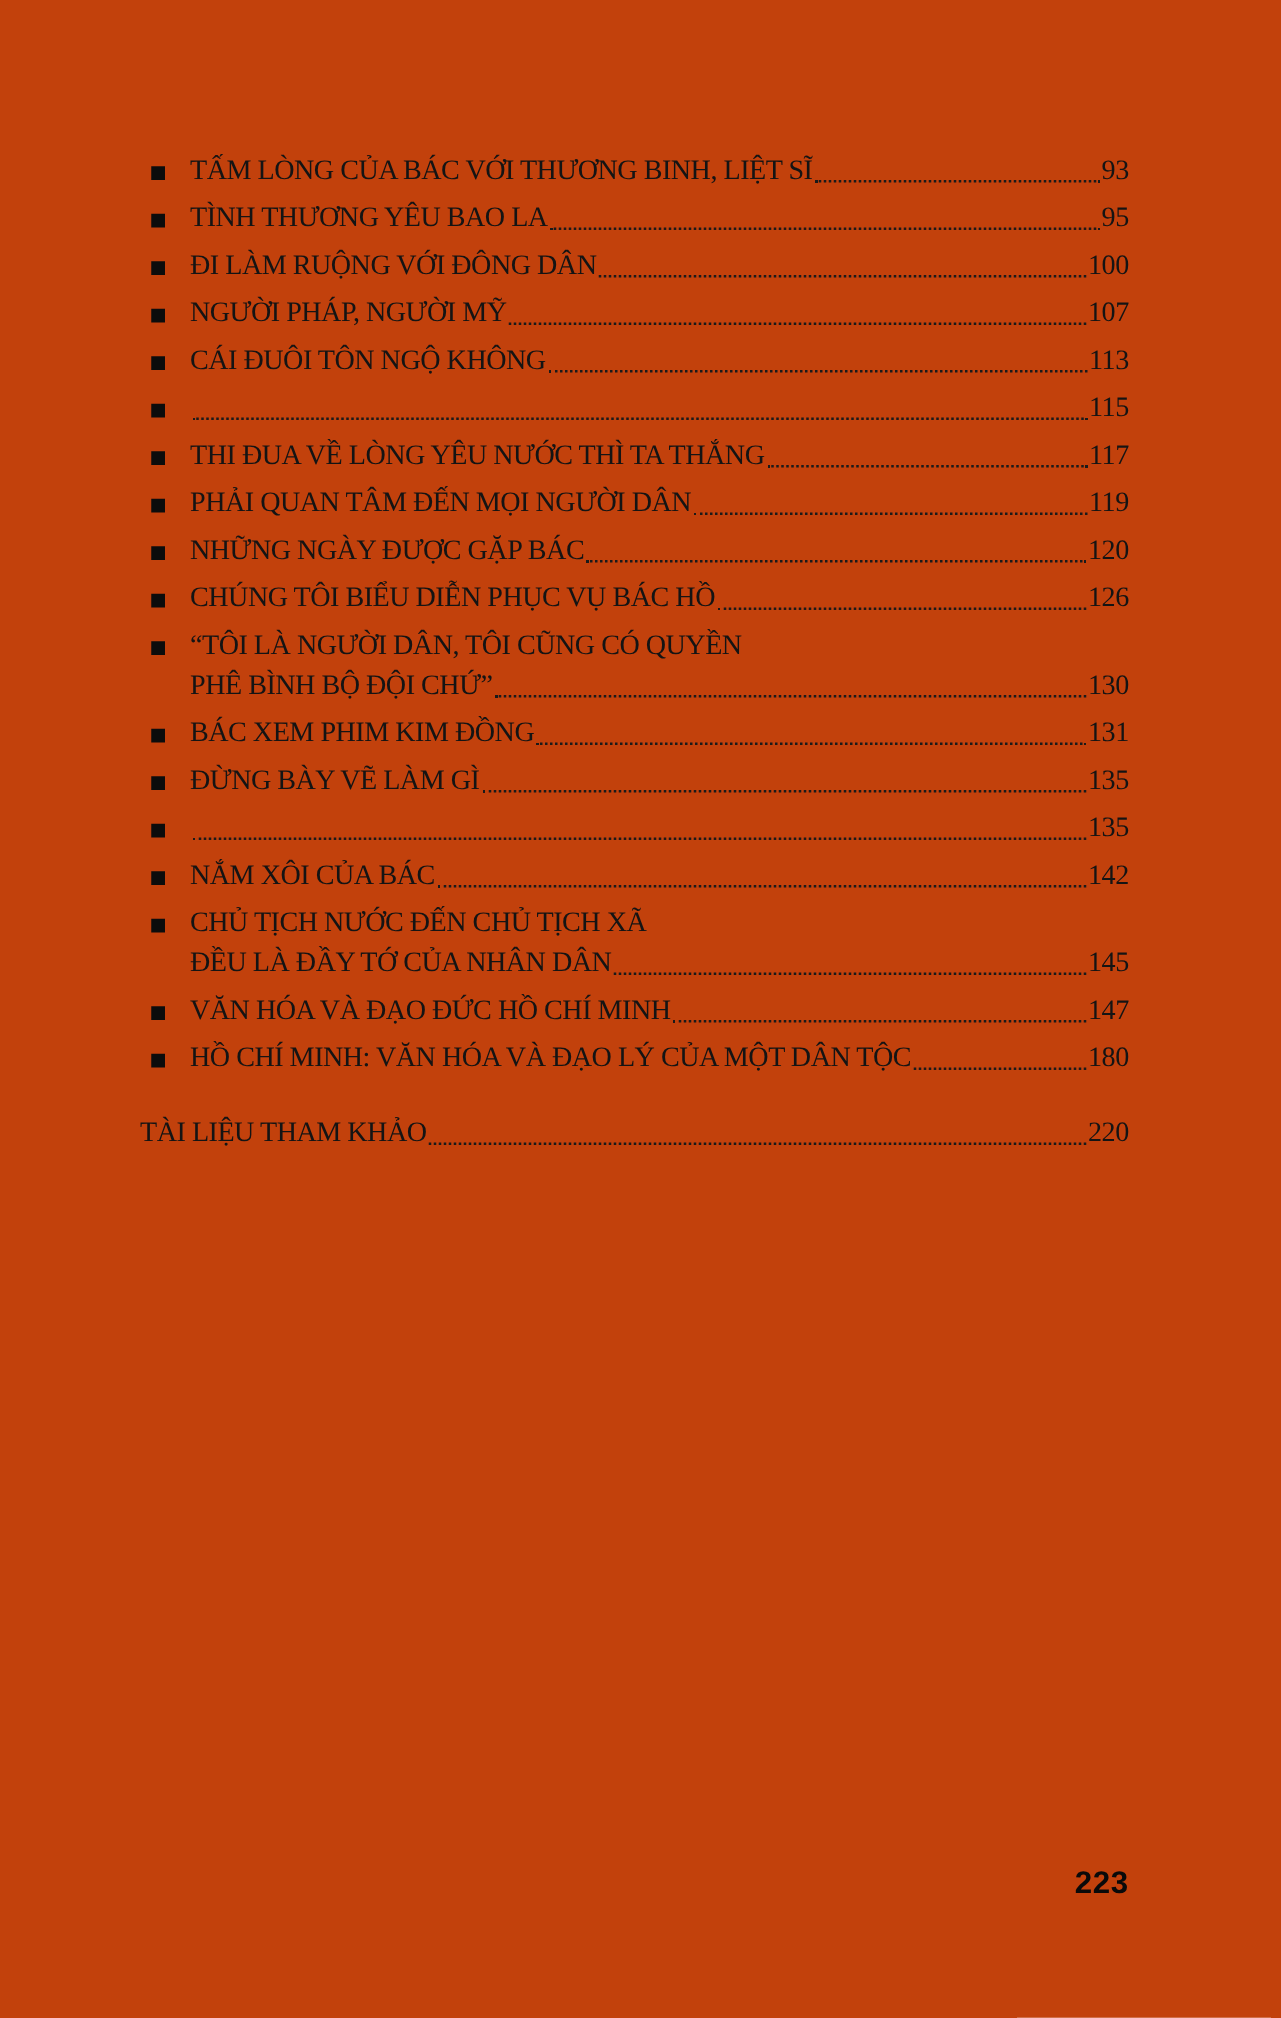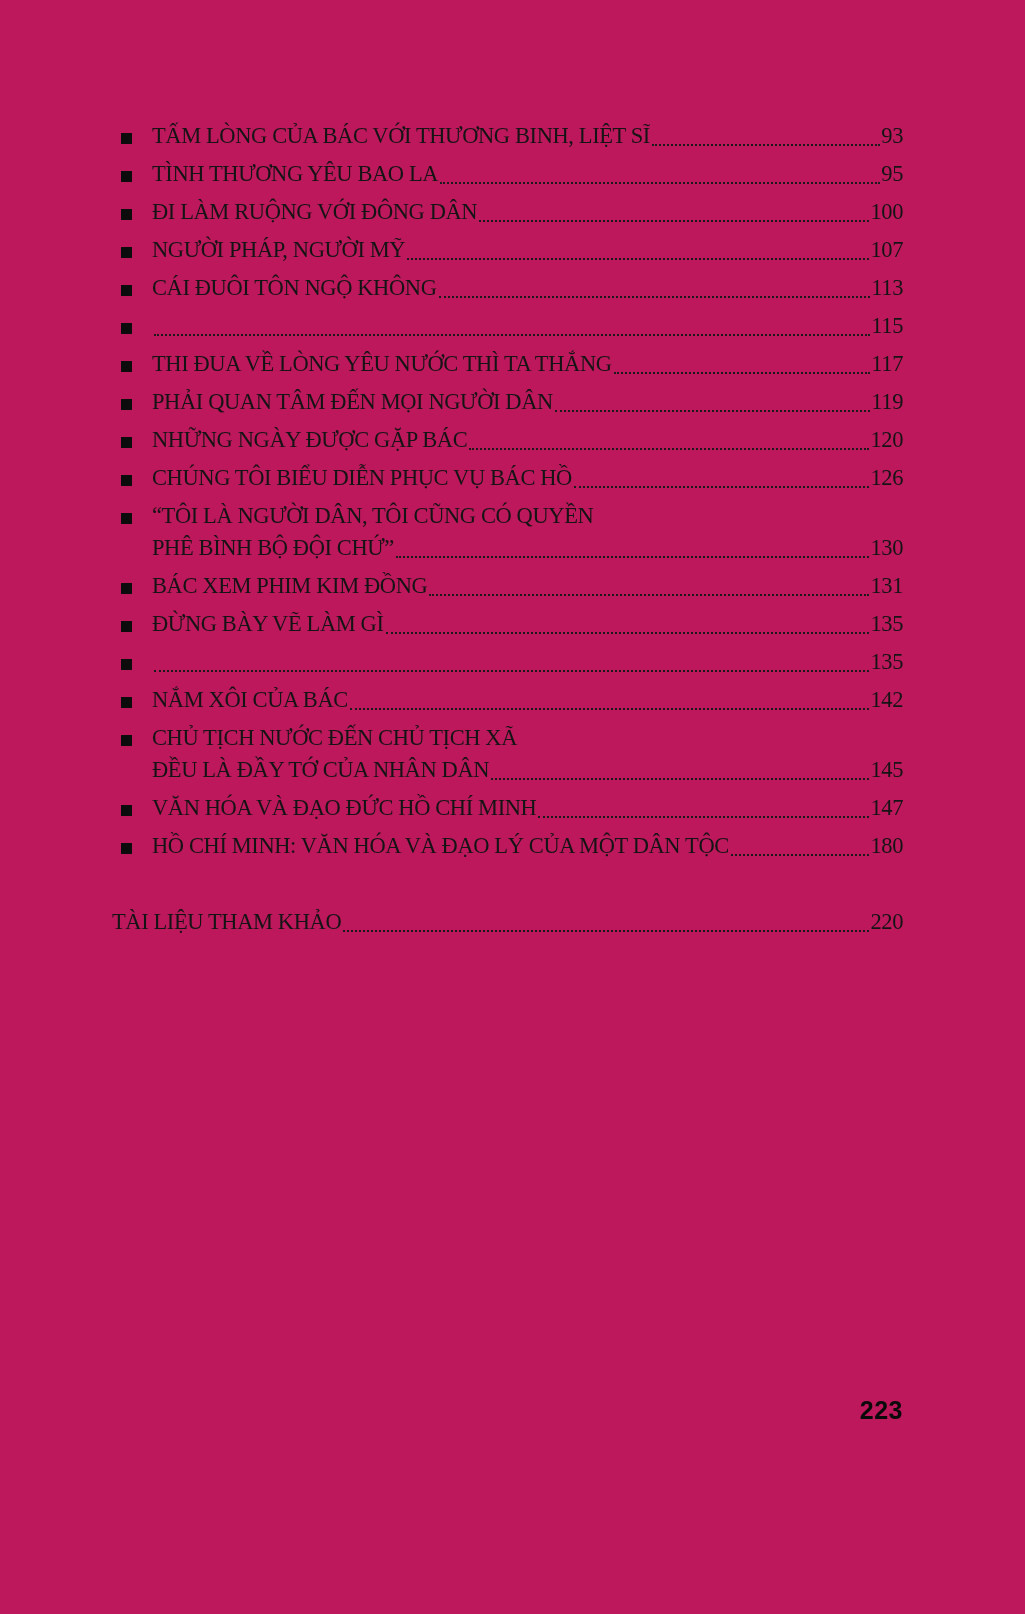--- a/index.html
+++ b/index.html
@@ -11,21 +11,21 @@
     height: 1614px;
     background: #ffffff;
     position: relative;
     font-family: "Liberation Serif", serif;
     color: #141414;
     overflow: hidden;
   }
   .page {
     position: absolute;
     inset: 0;
-    background: #be185d;
+    background: #c2410c;
   }
   .toc {
     position: absolute;
     left: 112px;
     top: 120px;
     width: 791px;
   }
   .entry {
     display: flex;
     margin-bottom: 6px;
@@ -61,25 +61,25 @@
     flex: 1;
     min-width: 10px;
     align-self: flex-end;
     margin: 0 1px 6px 2px;
     border-bottom: 2.5px dotted #1a1a1a;
   }
   .pagenum {
     white-space: nowrap;
   }
   .refs {
-    margin-top: 44px;
+    margin-top: 28px;
   }
   .footer-num {
     position: absolute;
-    top: 1396px;
+    top: 1492px;
     right: 122px;
     font-family: "Liberation Sans", sans-serif;
     font-weight: bold;
     font-size: 25px;
     letter-spacing: 0.5px;
     color: #0a0a0a;
   }
 </style>
 </head>
 <body>

